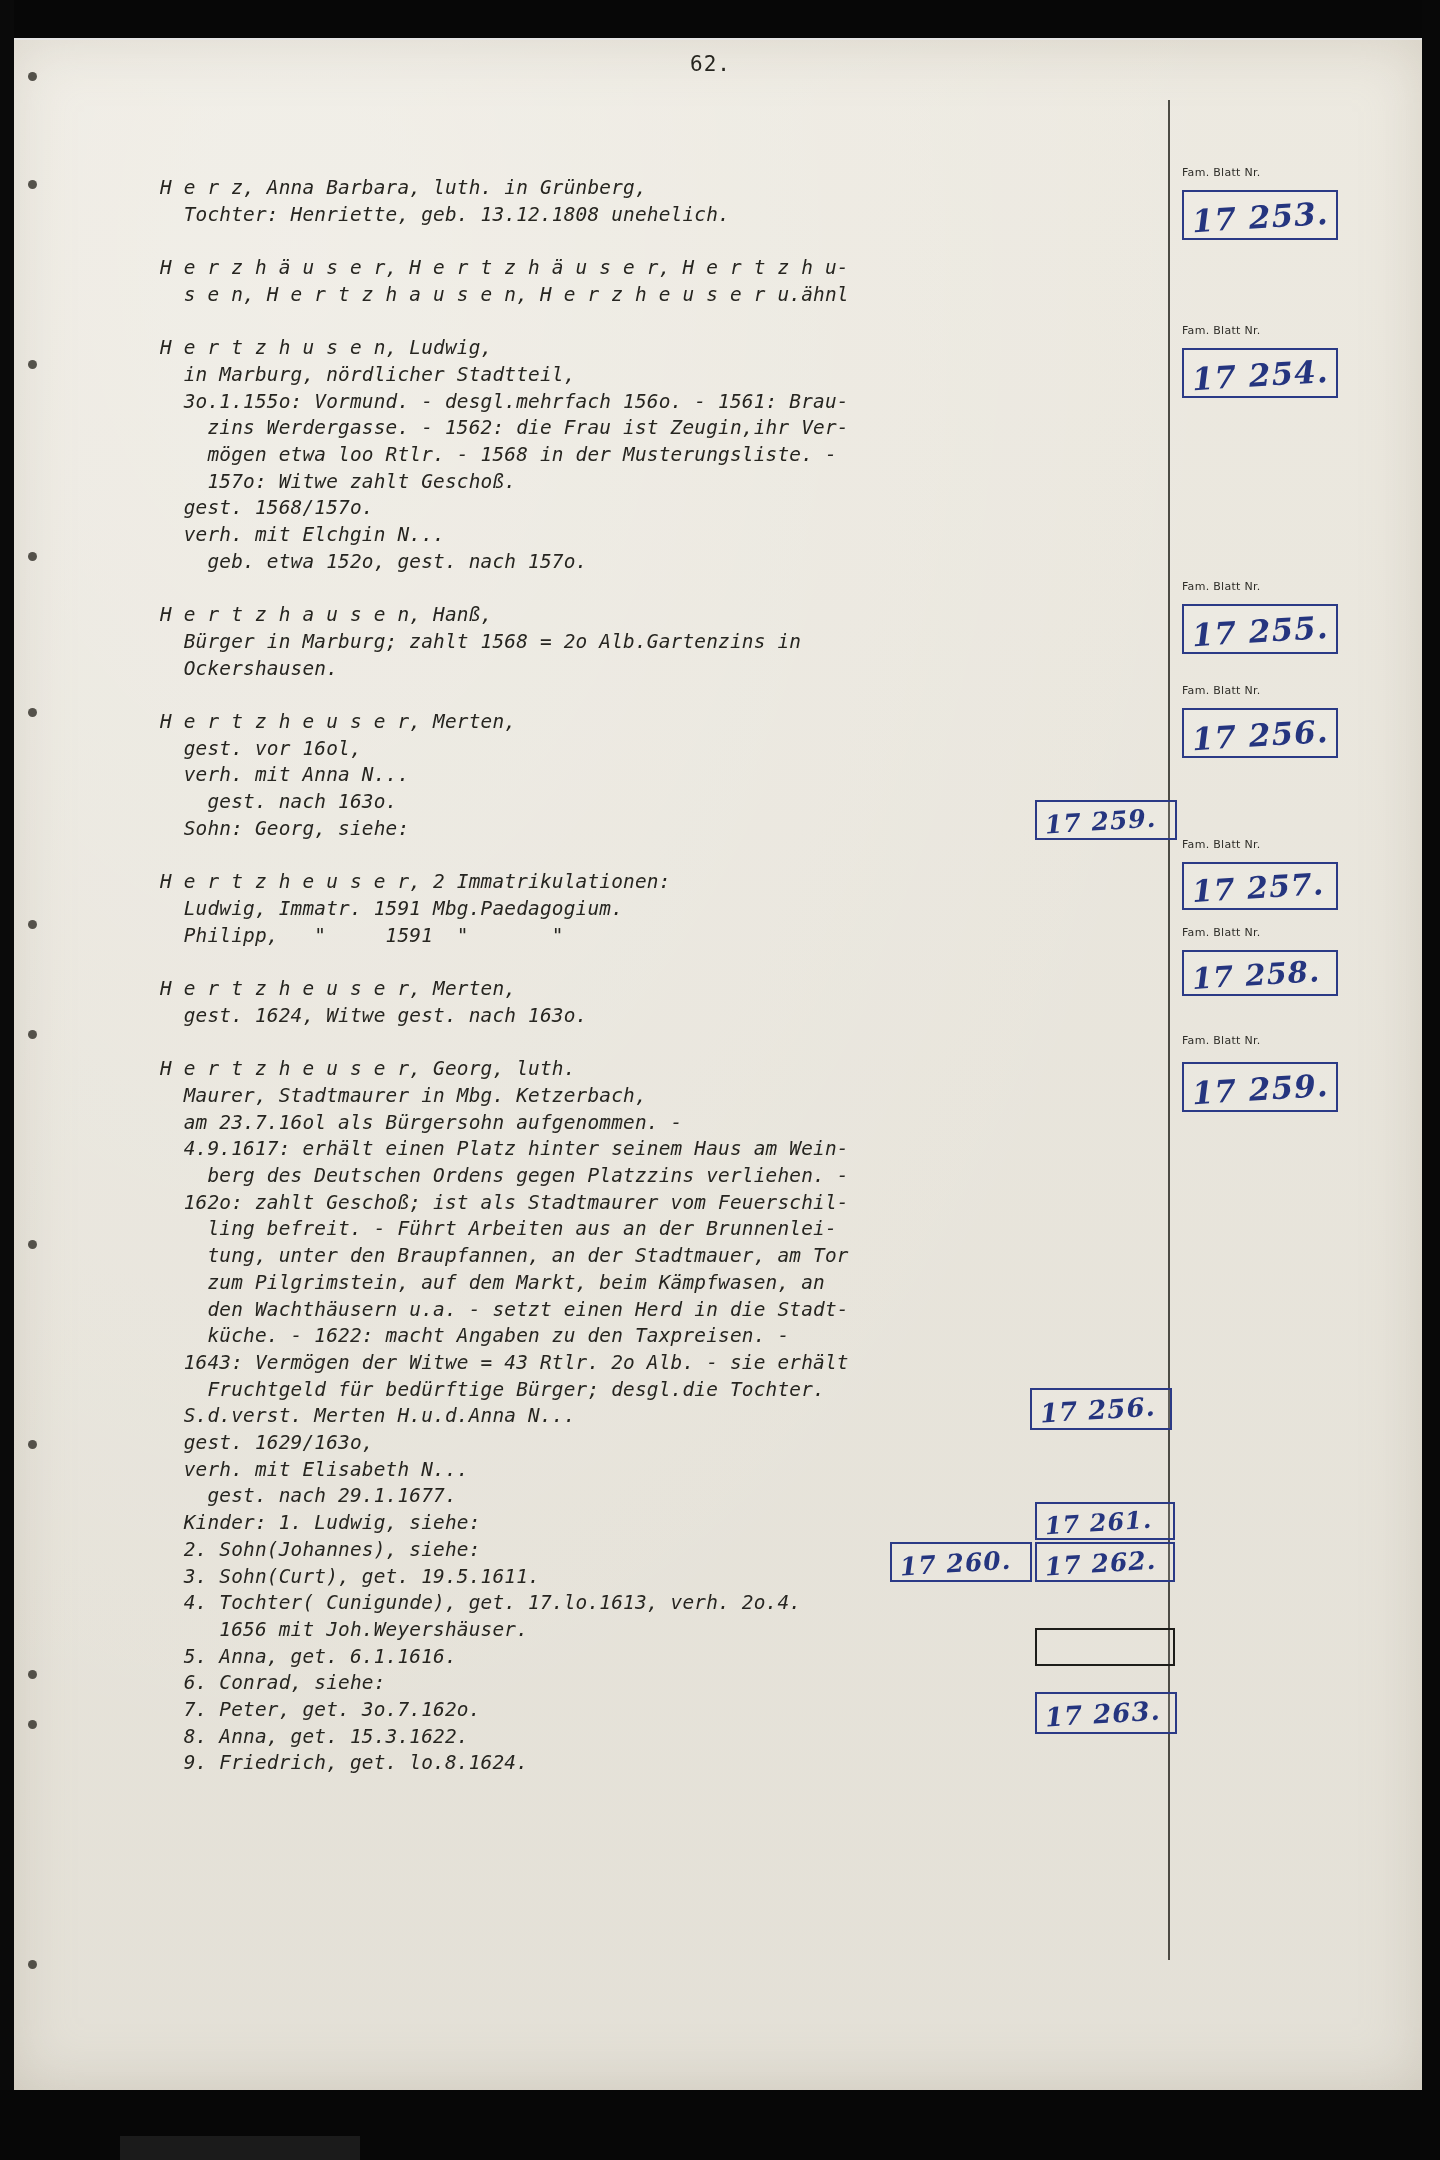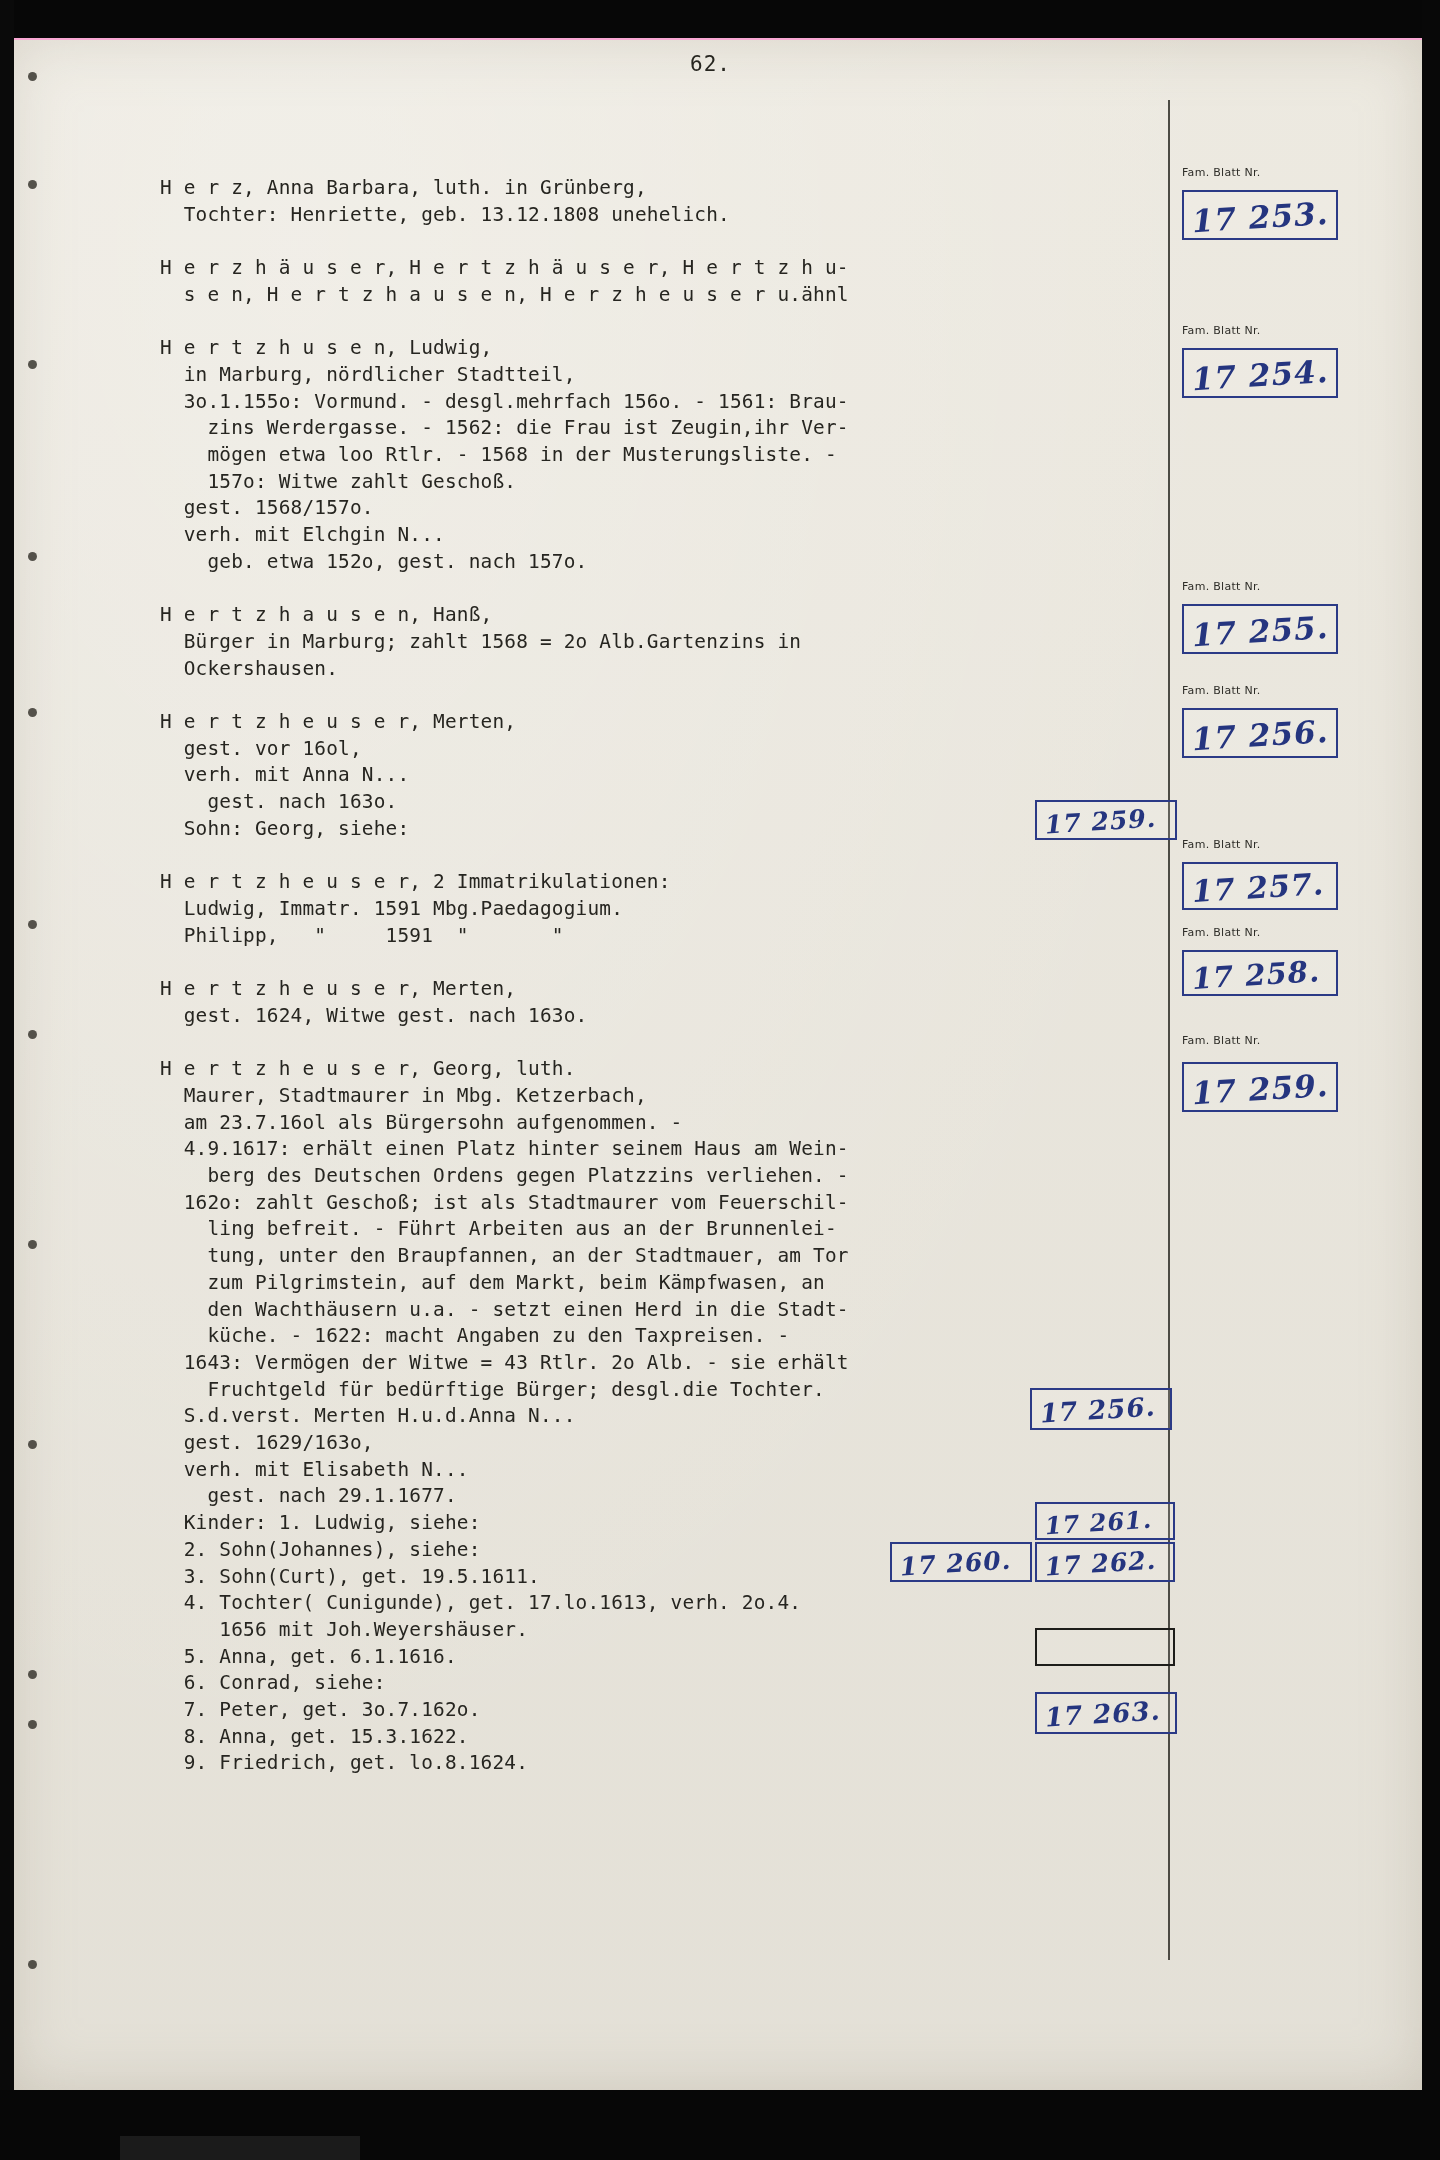--- a/index.html
+++ b/index.html
@@ -11,21 +11,21 @@
     width: 1440px;
     height: 2160px;
     overflow: hidden;
     font-family: "DejaVu Sans Mono", monospace;
   }
   #page {
     position: absolute;
     left: 0; top: 0;
     width: 1440px;
     height: 2160px;
-    background: #f9a8d4;
+    background: #e5e5e5;
   }
   
   .paper {
     position: absolute;
     left: 12px;
     top: 40px;
     width: 1412px;
     height: 2050px;
     background: #f2efe7;
     box-shadow: inset 0 0 60px rgba(160,150,130,0.35);
@@ -94,20 +94,21 @@
   .typed {
     position: absolute;
     left: 160px;
     top: 175px;
     width: 1040px;
     font-size: 19.4px;
     line-height: 26.7px;
     color: #262520;
     white-space: pre;
     letter-spacing: 0.2px;
+    font-style: italic;
   }
   
   .vrule {
     position: absolute;
     left: 1168px;
     top: 100px;
     width: 2px;
     height: 1860px;
     background: #3b3a33;
     opacity: .9;

